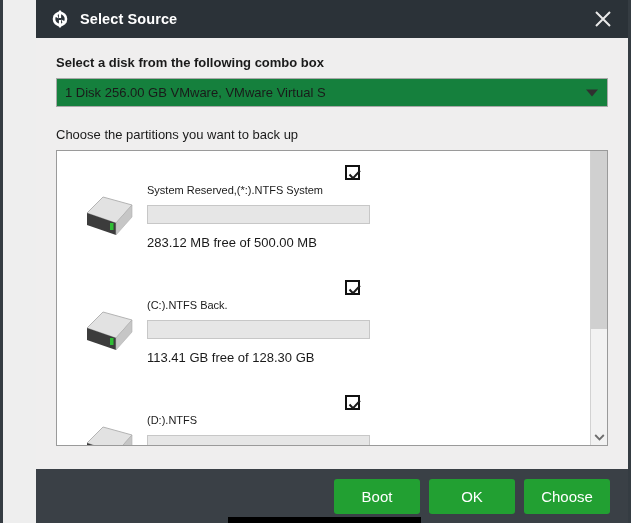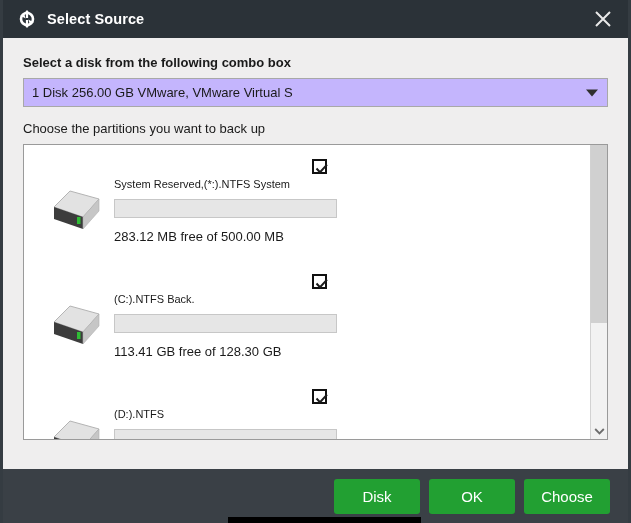--- a/index.html
+++ b/index.html
@@ -20,20 +20,21 @@
     position: absolute;
     left: 0; top: 0;
     width: 631px;
     height: 523px;
     background: #eeeeee;
     box-sizing: border-box;
     border-left: 3px solid #353c42;
     border-right: 3px solid #353c42;
     display: flex;
     flex-direction: column;
+    padding-left: 33px;
   }
 
   
   #titlebar {
     height: 38px;
     background: #2b3238;
     flex: 0 0 38px;
     display: flex;
     align-items: center;
     position: relative;
@@ -78,26 +79,26 @@
   }
 
   .field-label {
     font-size: 13px;
     color: #1a1a1a;
     margin-top: 16px;
     margin-bottom: 7px;
     line-height: 16px;
   }
   .label-disk   { margin-top: 17px; font-weight: bold; }
-  .label-parts  { margin-top: 14px; }
+  .label-parts  { margin-top: 20px; }
 
   
   #disk-combo {
     height: 29px;
-    background: #c4b5fd;
+    background: #15803d;
     border: 1px solid #a8a8a8;
     box-sizing: border-box;
     display: flex;
     align-items: center;
     position: relative;
     cursor: pointer;
   }
   #disk-combo-value {
     font-size: 13px;
     color: #1a1a1a;
@@ -392,20 +393,20 @@
           <svg width="11" height="8" viewBox="0 0 11 8">
             <path d="M1.2 2 L5.5 6.4 L9.8 2" stroke="#6d6d6d" stroke-width="1.8" fill="none"></path>
           </svg>
         </span>
       </div>
     </div>
 
   </div>
 
   <div id="footer">
-    <button class="footer-btn">Disk</button>
+    <button class="footer-btn">Boot</button>
     <button class="footer-btn">OK</button>
     <button class="footer-btn">Choose</button>
   </div>
 
 </div>
 
 <div id="bottom-strip"></div>
 
 </body></html>

